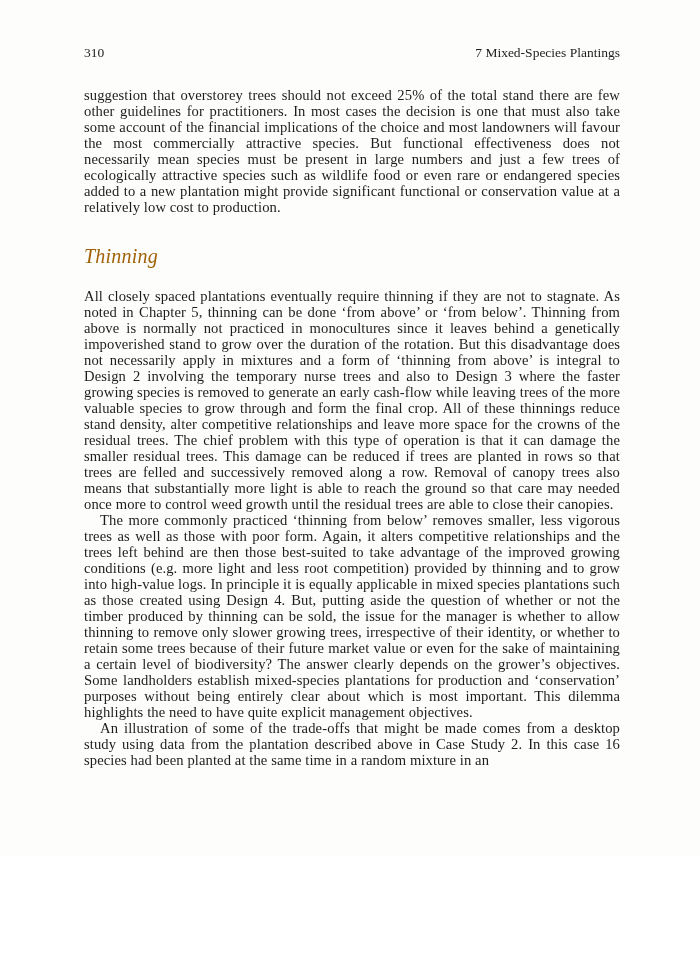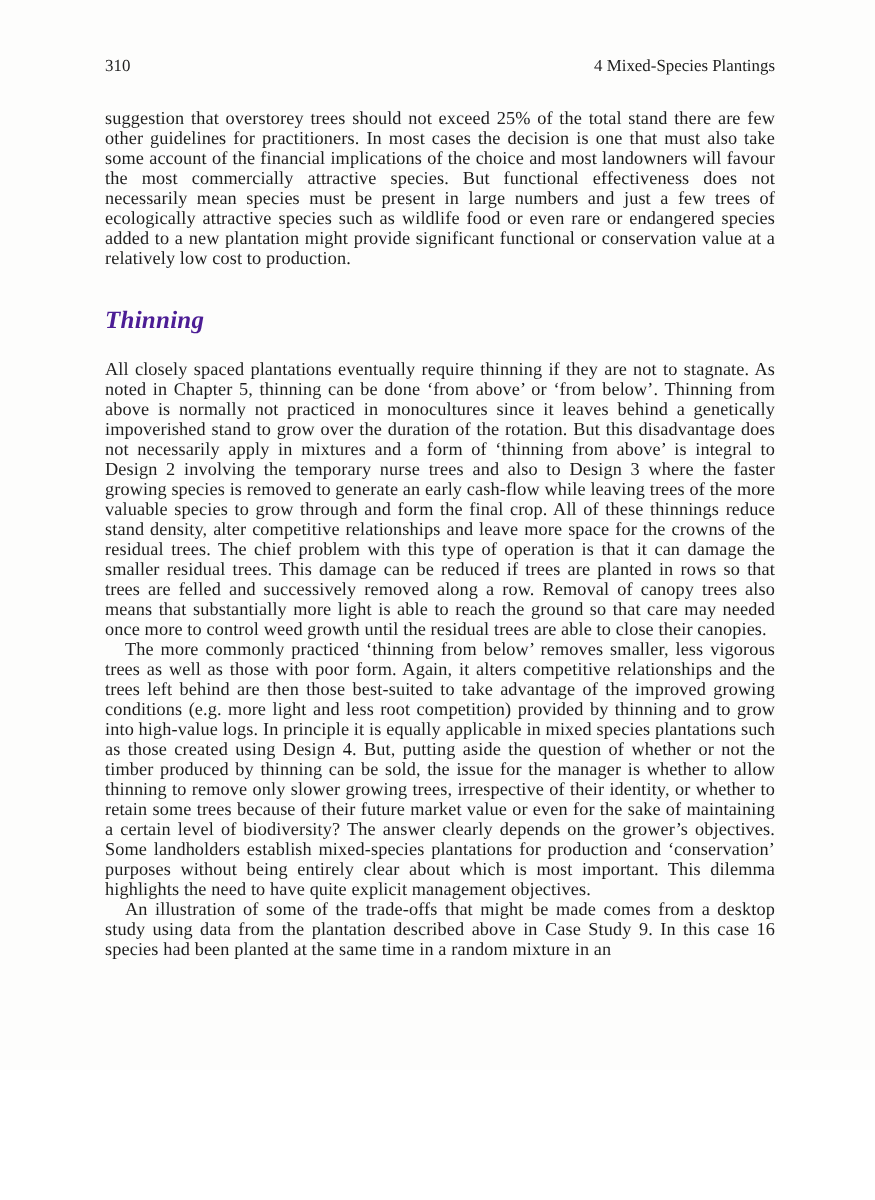--- a/index.html
+++ b/index.html
@@ -32,34 +32,34 @@
     line-height: 16px;
     text-align: justify;
     letter-spacing: 0.1px;
   }
   .para.indent {
     text-indent: 16px;
   }
   .section-heading {
     margin: 30px 0 20px 0;
     font-size: 20px;
-    font-weight: bold;
+    font-weight: normal;
     font-style: italic;
     letter-spacing: 0.2px;
-    color: #4c1d95;
+    color: #a16207;
   }
 </style>
 </head>
 <body>
 
 <div class="page">
   <header class="page-header">
     <span>310</span>
-    <span>4 Mixed-Species Plantings</span>
+    <span>7 Mixed-Species Plantings</span>
   </header>
   <main>
     <p class="para">suggestion that overstorey trees should not exceed 25% of the total stand there are few other guidelines for practitioners. In most cases the decision is one that must also take some account of the financial implications of the choice and most landowners will favour the most commercially attractive species. But functional effectiveness does not necessarily mean species must be present in large numbers and just a few trees of ecologically attractive species such as wildlife food or even rare or endangered species added to a new plantation might provide significant functional or conservation value at a relatively low cost to production.</p>
     <h1 class="section-heading">Thinning</h1>
     <p class="para">All closely spaced plantations eventually require thinning if they are not to stagnate. As noted in Chapter 5, thinning can be done ‘from above’ or ‘from below’. Thinning from above is normally not practiced in monocultures since it leaves behind a genetically impoverished stand to grow over the duration of the rotation. But this disadvantage does not necessarily apply in mixtures and a form of ‘thinning from above’ is integral to Design 2 involving the temporary nurse trees and also to Design 3 where the faster growing species is removed to generate an early cash-flow while leaving trees of the more valuable species to grow through and form the final crop. All of these thinnings reduce stand density, alter competitive relationships and leave more space for the crowns of the residual trees. The chief problem with this type of operation is that it can damage the smaller residual trees. This damage can be reduced if trees are planted in rows so that trees are felled and successively removed along a row. Removal of canopy trees also means that substantially more light is able to reach the ground so that care may needed once more to control weed growth until the residual trees are able to close their canopies.</p>
     <p class="para indent">The more commonly practiced ‘thinning from below’ removes smaller, less vigorous trees as well as those with poor form. Again, it alters competitive relationships and the trees left behind are then those best-suited to take advantage of the improved growing conditions (e.g. more light and less root competition) provided by thinning and to grow into high-value logs. In principle it is equally applicable in mixed species plantations such as those created using Design 4. But, putting aside the question of whether or not the timber produced by thinning can be sold, the issue for the manager is whether to allow thinning to remove only slower growing trees, irrespective of their identity, or whether to retain some trees because of their future market value or even for the sake of maintaining a certain level of biodiversity? The answer clearly depends on the grower’s objectives. Some landholders establish mixed-species plantations for production and ‘conservation’ purposes without being entirely clear about which is most important. This dilemma highlights the need to have quite explicit management objectives.</p>
-    <p class="para indent">An illustration of some of the trade-offs that might be made comes from a desktop study using data from the plantation described above in Case Study 9. In this case 16 species had been planted at the same time in a random mixture in an</p>
+    <p class="para indent">An illustration of some of the trade-offs that might be made comes from a desktop study using data from the plantation described above in Case Study 2. In this case 16 species had been planted at the same time in a random mixture in an</p>
   </main>
 </div>
 
 </body></html>

